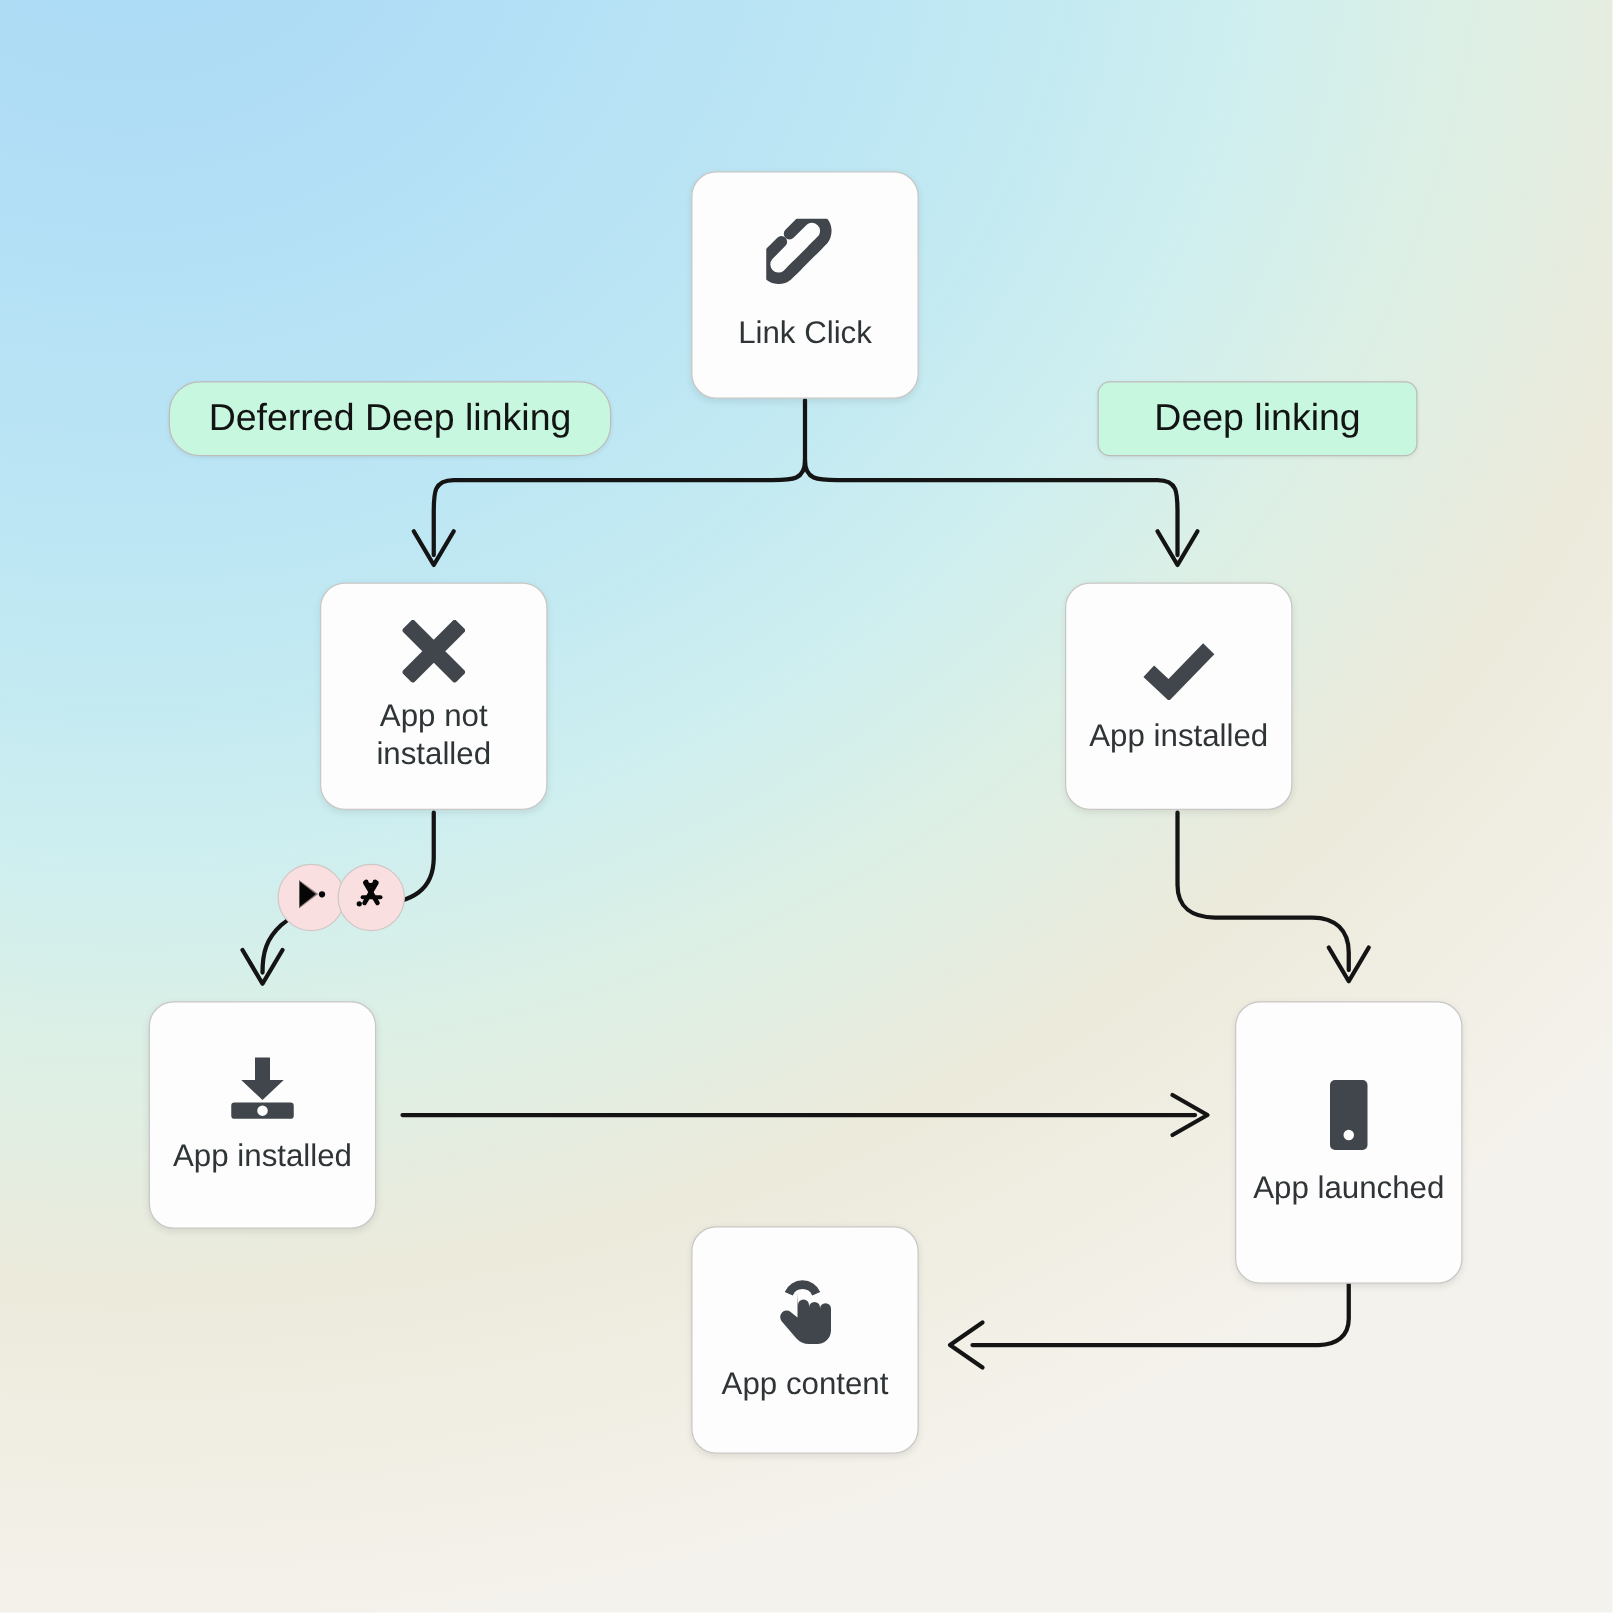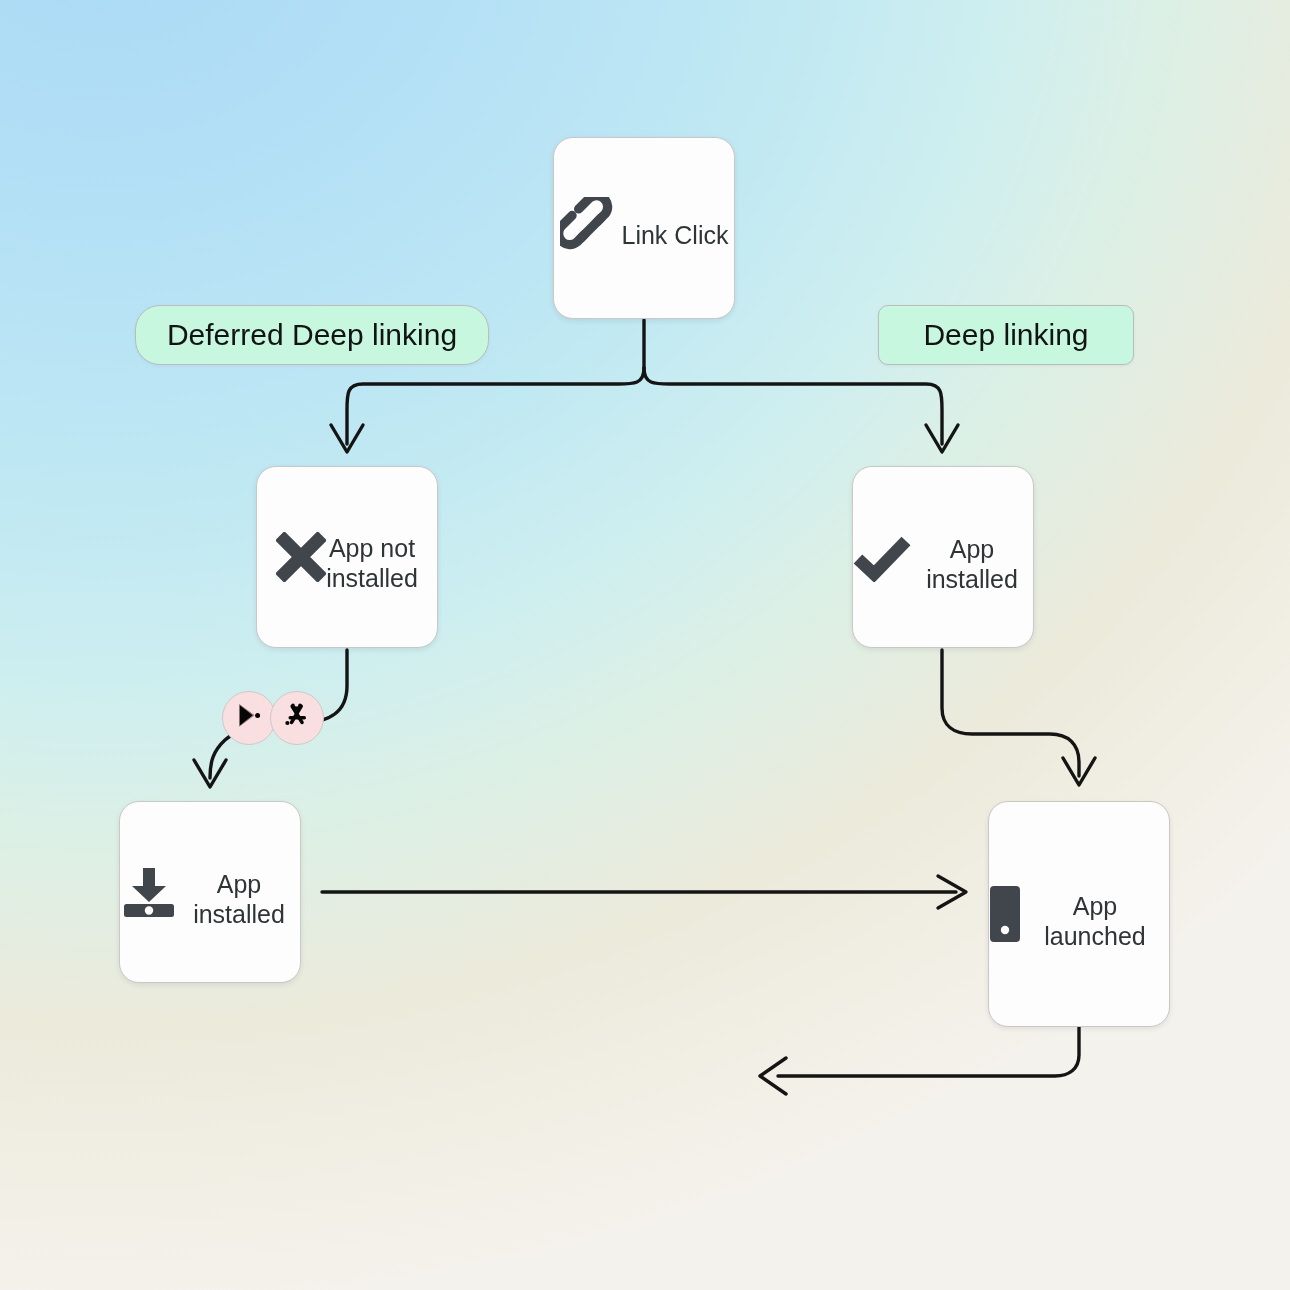--- a/index.html
+++ b/index.html
@@ -17,21 +17,21 @@
   }
   #links { position:absolute; inset:0; width:1290px; height:1290px; }
 
   .card {
     position:absolute;
     background:#fdfdfd;
     border:1.5px solid #c9c8c6;
     border-radius:20px;
     box-shadow:0 2px 5px rgba(60,60,60,0.10);
     display:flex;
-    flex-direction:row;
+    flex-direction:column;
     align-items:center;
     justify-content:center;
     box-sizing:border-box;
   }
   .card .ico {
     display:flex; align-items:center; justify-content:center;
   }
   .card .cap {
     color:#2f3437;
     font-size:25px;
@@ -174,20 +174,33 @@
   <div class="card" id="node-app-launched">
     <span class="ico">
       <svg width="32" height="58" viewBox="0 0 32 58" xmlns="http://www.w3.org/2000/svg">
         <rect x="1" y="1" width="30" height="56" rx="4" fill="#41464d"></rect>
         <circle cx="16" cy="45" r="4.2" fill="#fdfdfd"></circle>
       </svg>
     </span>
     <span class="cap">App launched</span>
   </div>
 
+  <div class="card" id="node-app-content">
+    <span class="ico">
+      <svg width="56" height="56" viewBox="0 0 56 56" xmlns="http://www.w3.org/2000/svg">
+        <path d="M15,13 a12,12 0 0 1 22,0" fill="none" stroke="#41464d" stroke-width="7" stroke-linecap="butt"></path>
+        <path d="M22,12 v20 l-5.5,-4.5 a5.2,5.2 0 0 0 -7.2,7.4
+                 l11.5,13.5 a14,14 0 0 0 10.6,4.8 h6.4
+                 a11,11 0 0 0 11,-11 V25 a4.4,4.4 0 0 0 -8.8,0
+                 v-1 a4.4,4.4 0 0 0 -8.8,0 v-2
+                 a4.4,4.4 0 0 0 -8.8,0 z" fill="#41464d"></path>
+      </svg>
+    </span>
+    <span class="cap">App content</span>
+  </div>
 
   <div class="store" id="store-google">
     <span>
       <svg width="28" height="28" viewBox="0 0 28 28" xmlns="http://www.w3.org/2000/svg">
         <path d="M4.5,2.2 L19.4,13.2 L4.5,24.6 z" fill="#060606"></path>
         <path d="M4.5,2.2 L19.4,13.2 L15.2,16.4 z" fill="#fadfe1" opacity="0.0"></path>
         <path d="M4.9,2.6 L18.6,13.3 L4.9,24.1" fill="none" stroke="#fadfe1" stroke-width="1.1" opacity="0.55"></path>
         <circle cx="22.6" cy="13.4" r="2.5" fill="#060606"></circle>
       </svg>
     </span>

